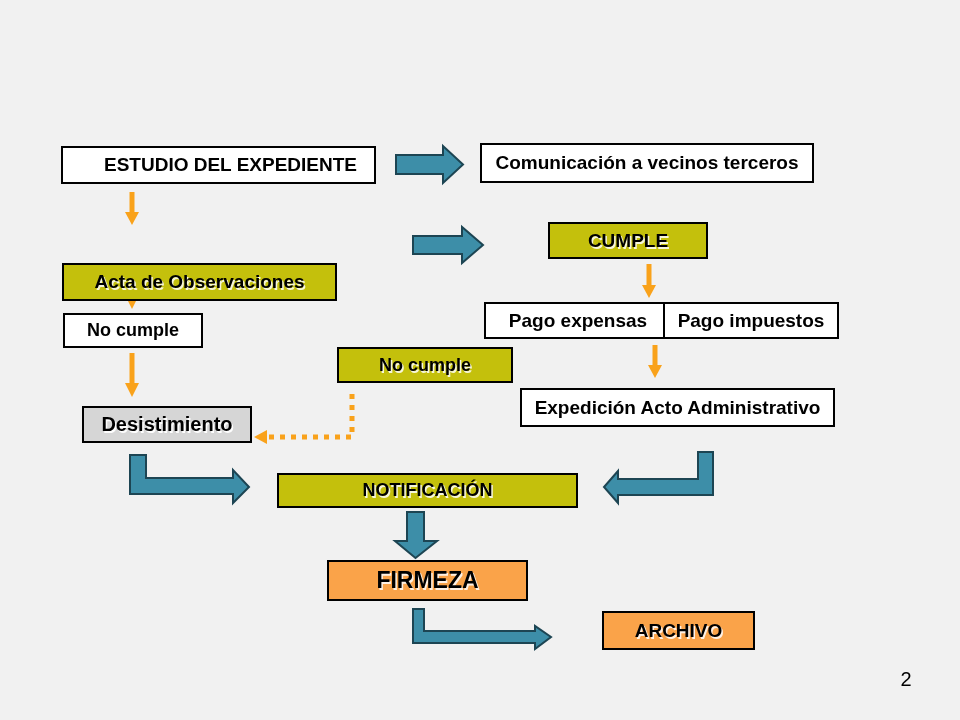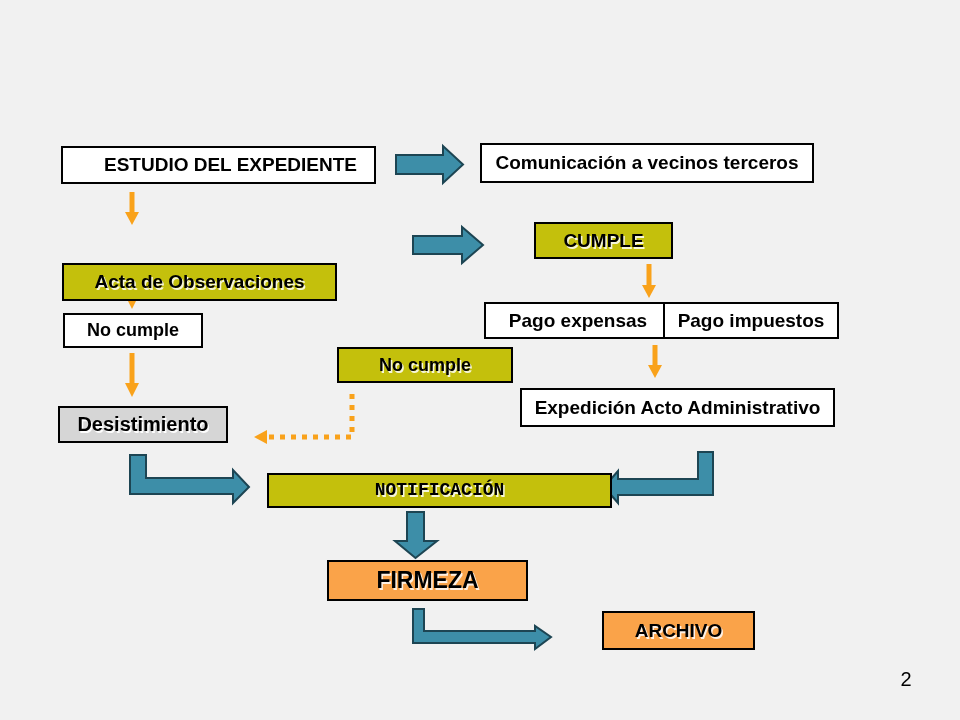--- a/index.html
+++ b/index.html
@@ -34,21 +34,21 @@
     justify-content: center;
     font-weight: bold;
     color: #000;
     text-align: center;
     font-size: 19px;
     line-height: 1.05;
   }
   .node.white  { background: #FFFFFF; }
   .node.olive  { background: var(--olive, #C4C00C);      text-shadow: 1.5px 1.5px 0 rgba(255,255,255,0.85); }
   .node.orange { background: var(--orange-box, #FAA349); text-shadow: 1.5px 1.5px 0 rgba(255,255,255,0.85); }
-  .node.gray   { background: var(--gray-box, #D6D6D6);   text-shadow: 1.5px 1.5px 0 rgba(255,255,255,0.95); }
+  .node.gray   { background: var(--gray-box, #D6D6D6);   text-shadow: 1.5px 1.5px 0 rgba(255,255,255,0.95); margin-left: 24px; }
 
   svg.arrows { position: absolute; left: 0; top: 0; width: 960px; height: 720px; }
 
   .teal-shape {
     fill: var(--teal, #3D8EA8);
     stroke: var(--teal-outline, #1D4553);
     stroke-width: 2;
     stroke-linejoin: miter;
   }
   .orange-line {
@@ -121,21 +121,21 @@
   </div>
 
   <div class="node white" style="left:480px; top:143px; width:334px; height:40px;justify-content:center;">
     <span>Comunicación a vecinos terceros</span>
   </div>
 
   <div class="node olive" style="left:62px;  top:227px; width:275px; height:38px;margin-top:36px;">
     <span>Acta de Observaciones</span>
   </div>
 
-  <div class="node olive" style="left:534px; top:222px; width:139px; height:37px;">
+  <div class="node olive" style="left:548px; top:222px; width:160px; height:37px;">
     <span>CUMPLE</span>
   </div>
 
   <div class="node white" style="left:63px;  top:313px; width:140px; height:35px; font-size:18px;">
     <span>No cumple</span>
   </div>
 
   <div class="node white" style="left:484px; top:302px; width:188px; height:37px;">
     <span>Pago expensas</span>
   </div>
@@ -149,21 +149,21 @@
   </div>
 
   <div class="node white" style="left:520px; top:388px; width:315px; height:39px;">
     <span>Expedición Acto Administrativo</span>
   </div>
 
   <div class="node gray" style="left:58px;  top:406px; width:170px; height:37px; font-size:20px;">
     <span>Desistimiento</span>
   </div>
 
-  <div class="node olive" style="left:267px; top:473px; width:345px; height:35px; font-size:18px;font-family:Liberation Mono, monospace;">
+  <div class="node olive" style="left:277px; top:473px; width:301px; height:35px; font-size:18px;">
     <span>NOTIFICACIÓN</span>
   </div>
 
   <div class="node orange" style="left:327px; top:560px; width:201px; height:41px; font-size:23px;">
     <span>FIRMEZA</span>
   </div>
 
   <div class="node orange" style="left:602px; top:611px; width:153px; height:39px;">
     <span>ARCHIVO</span>
   </div>

